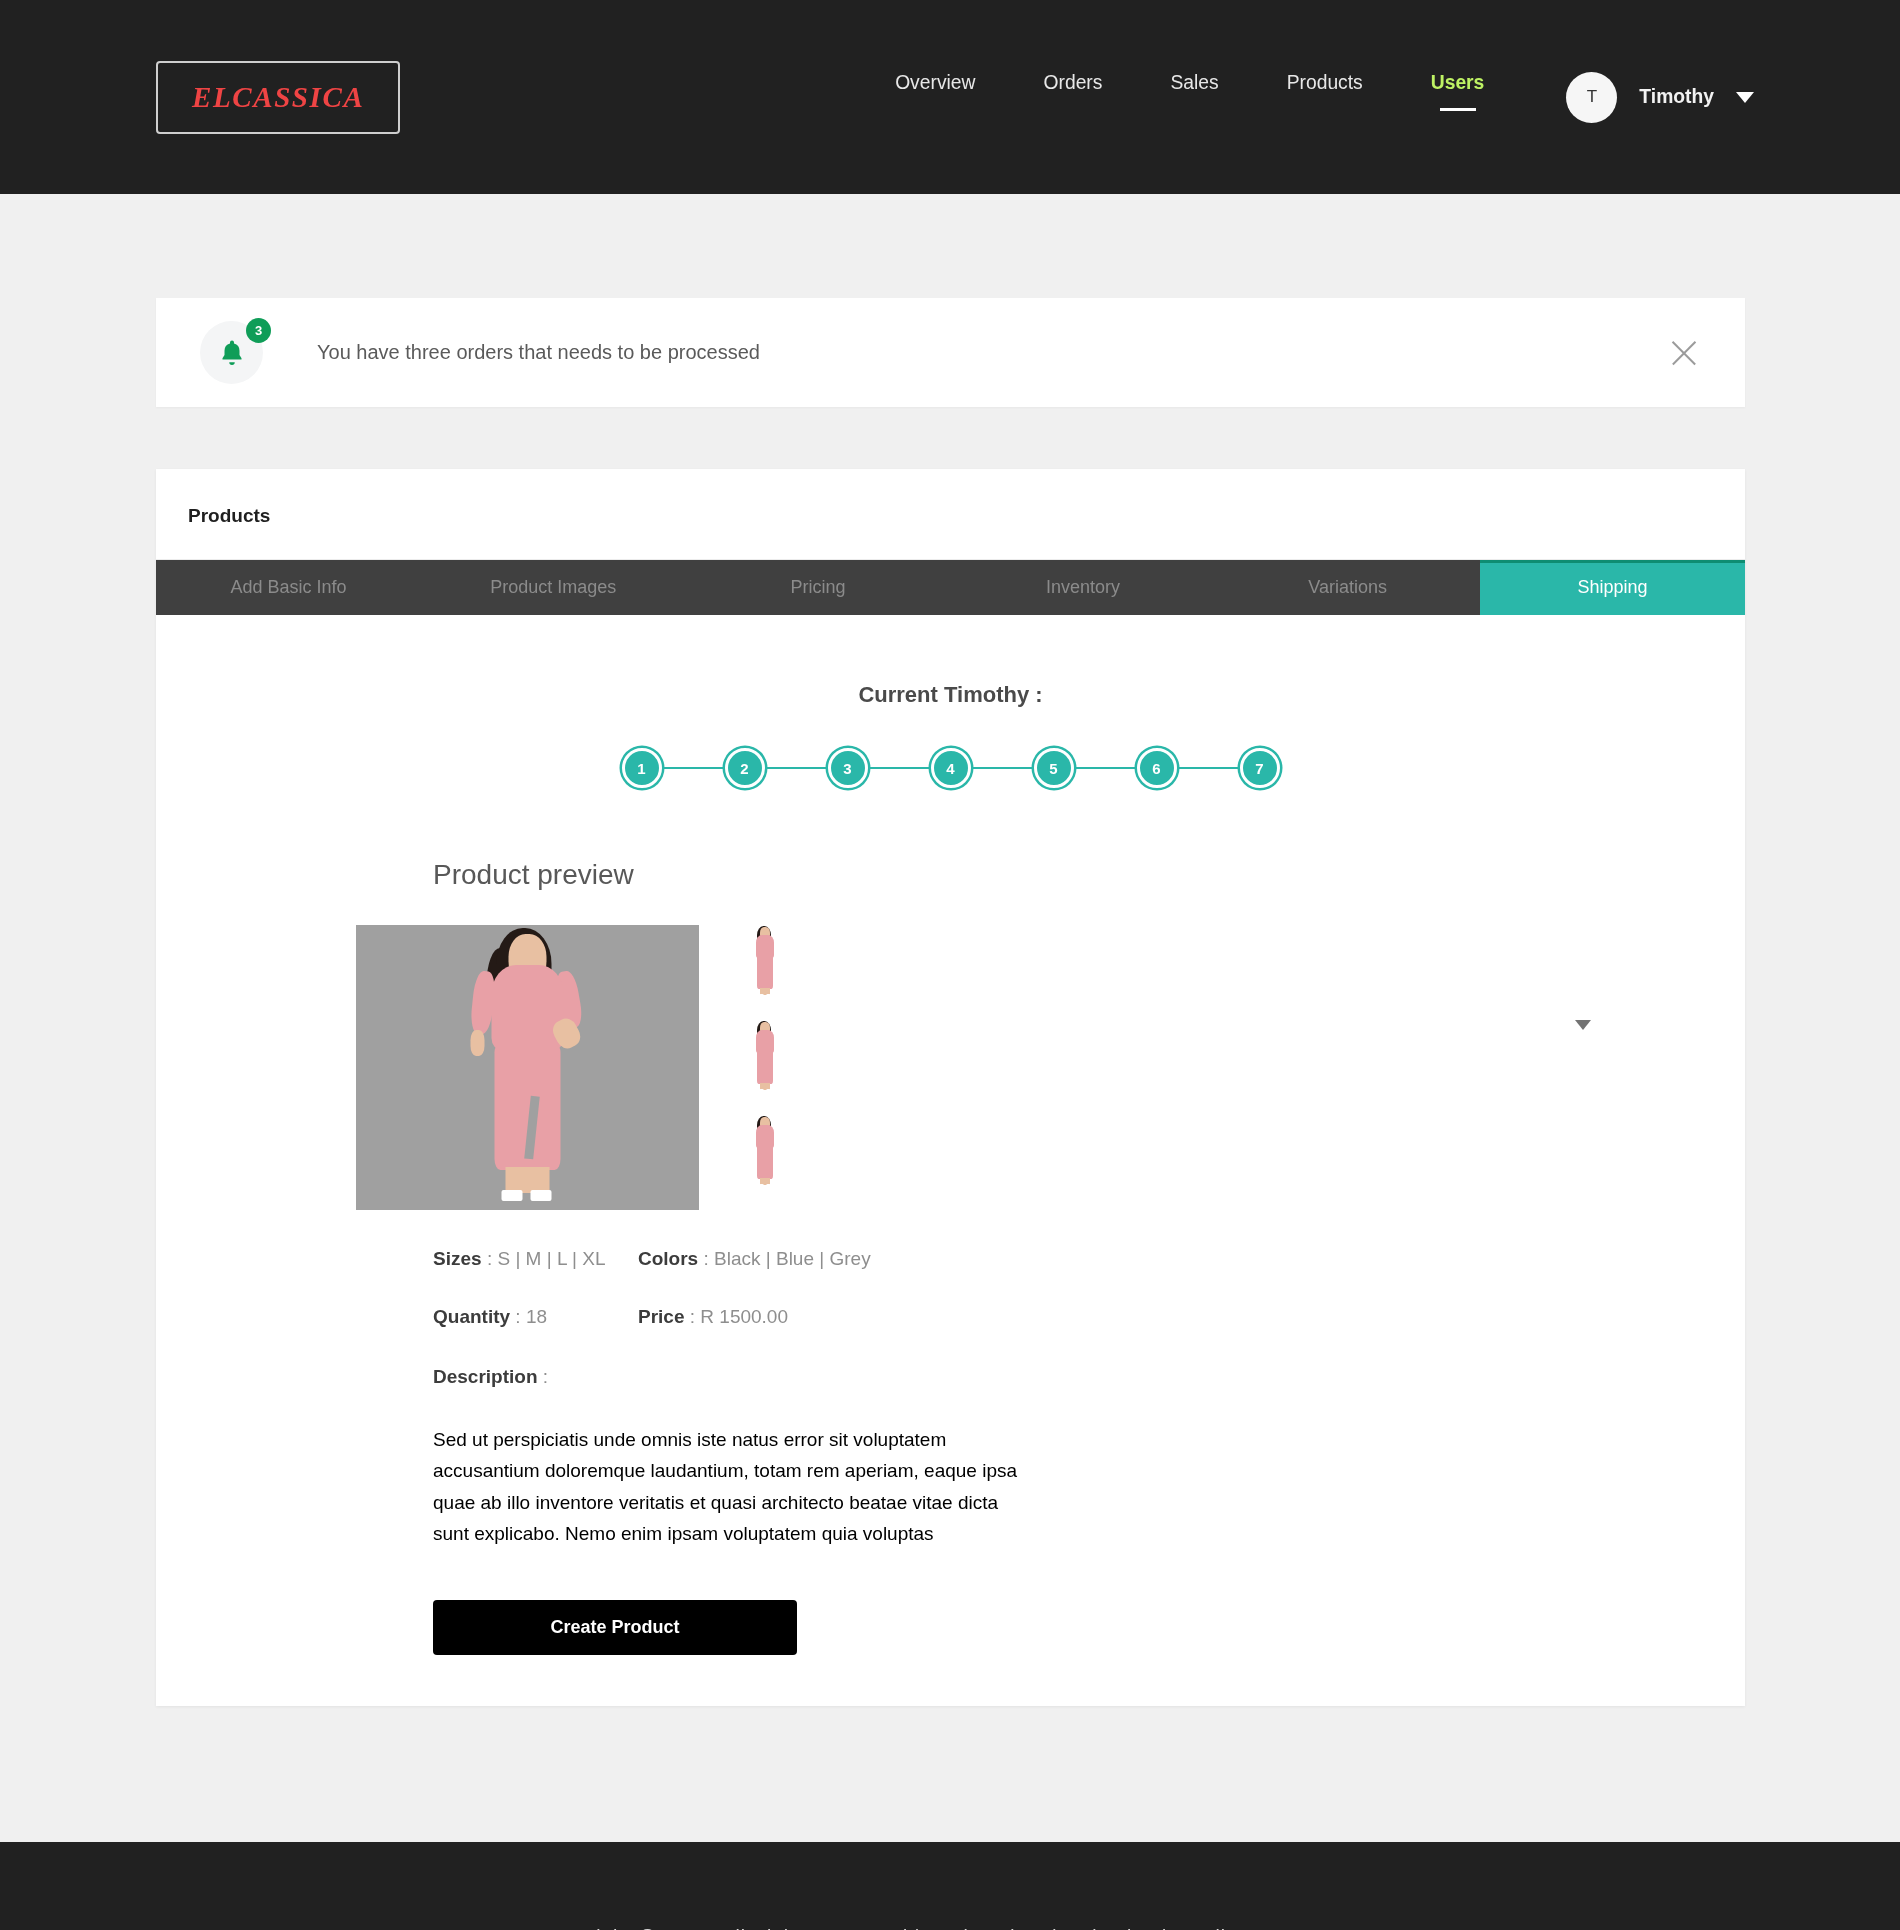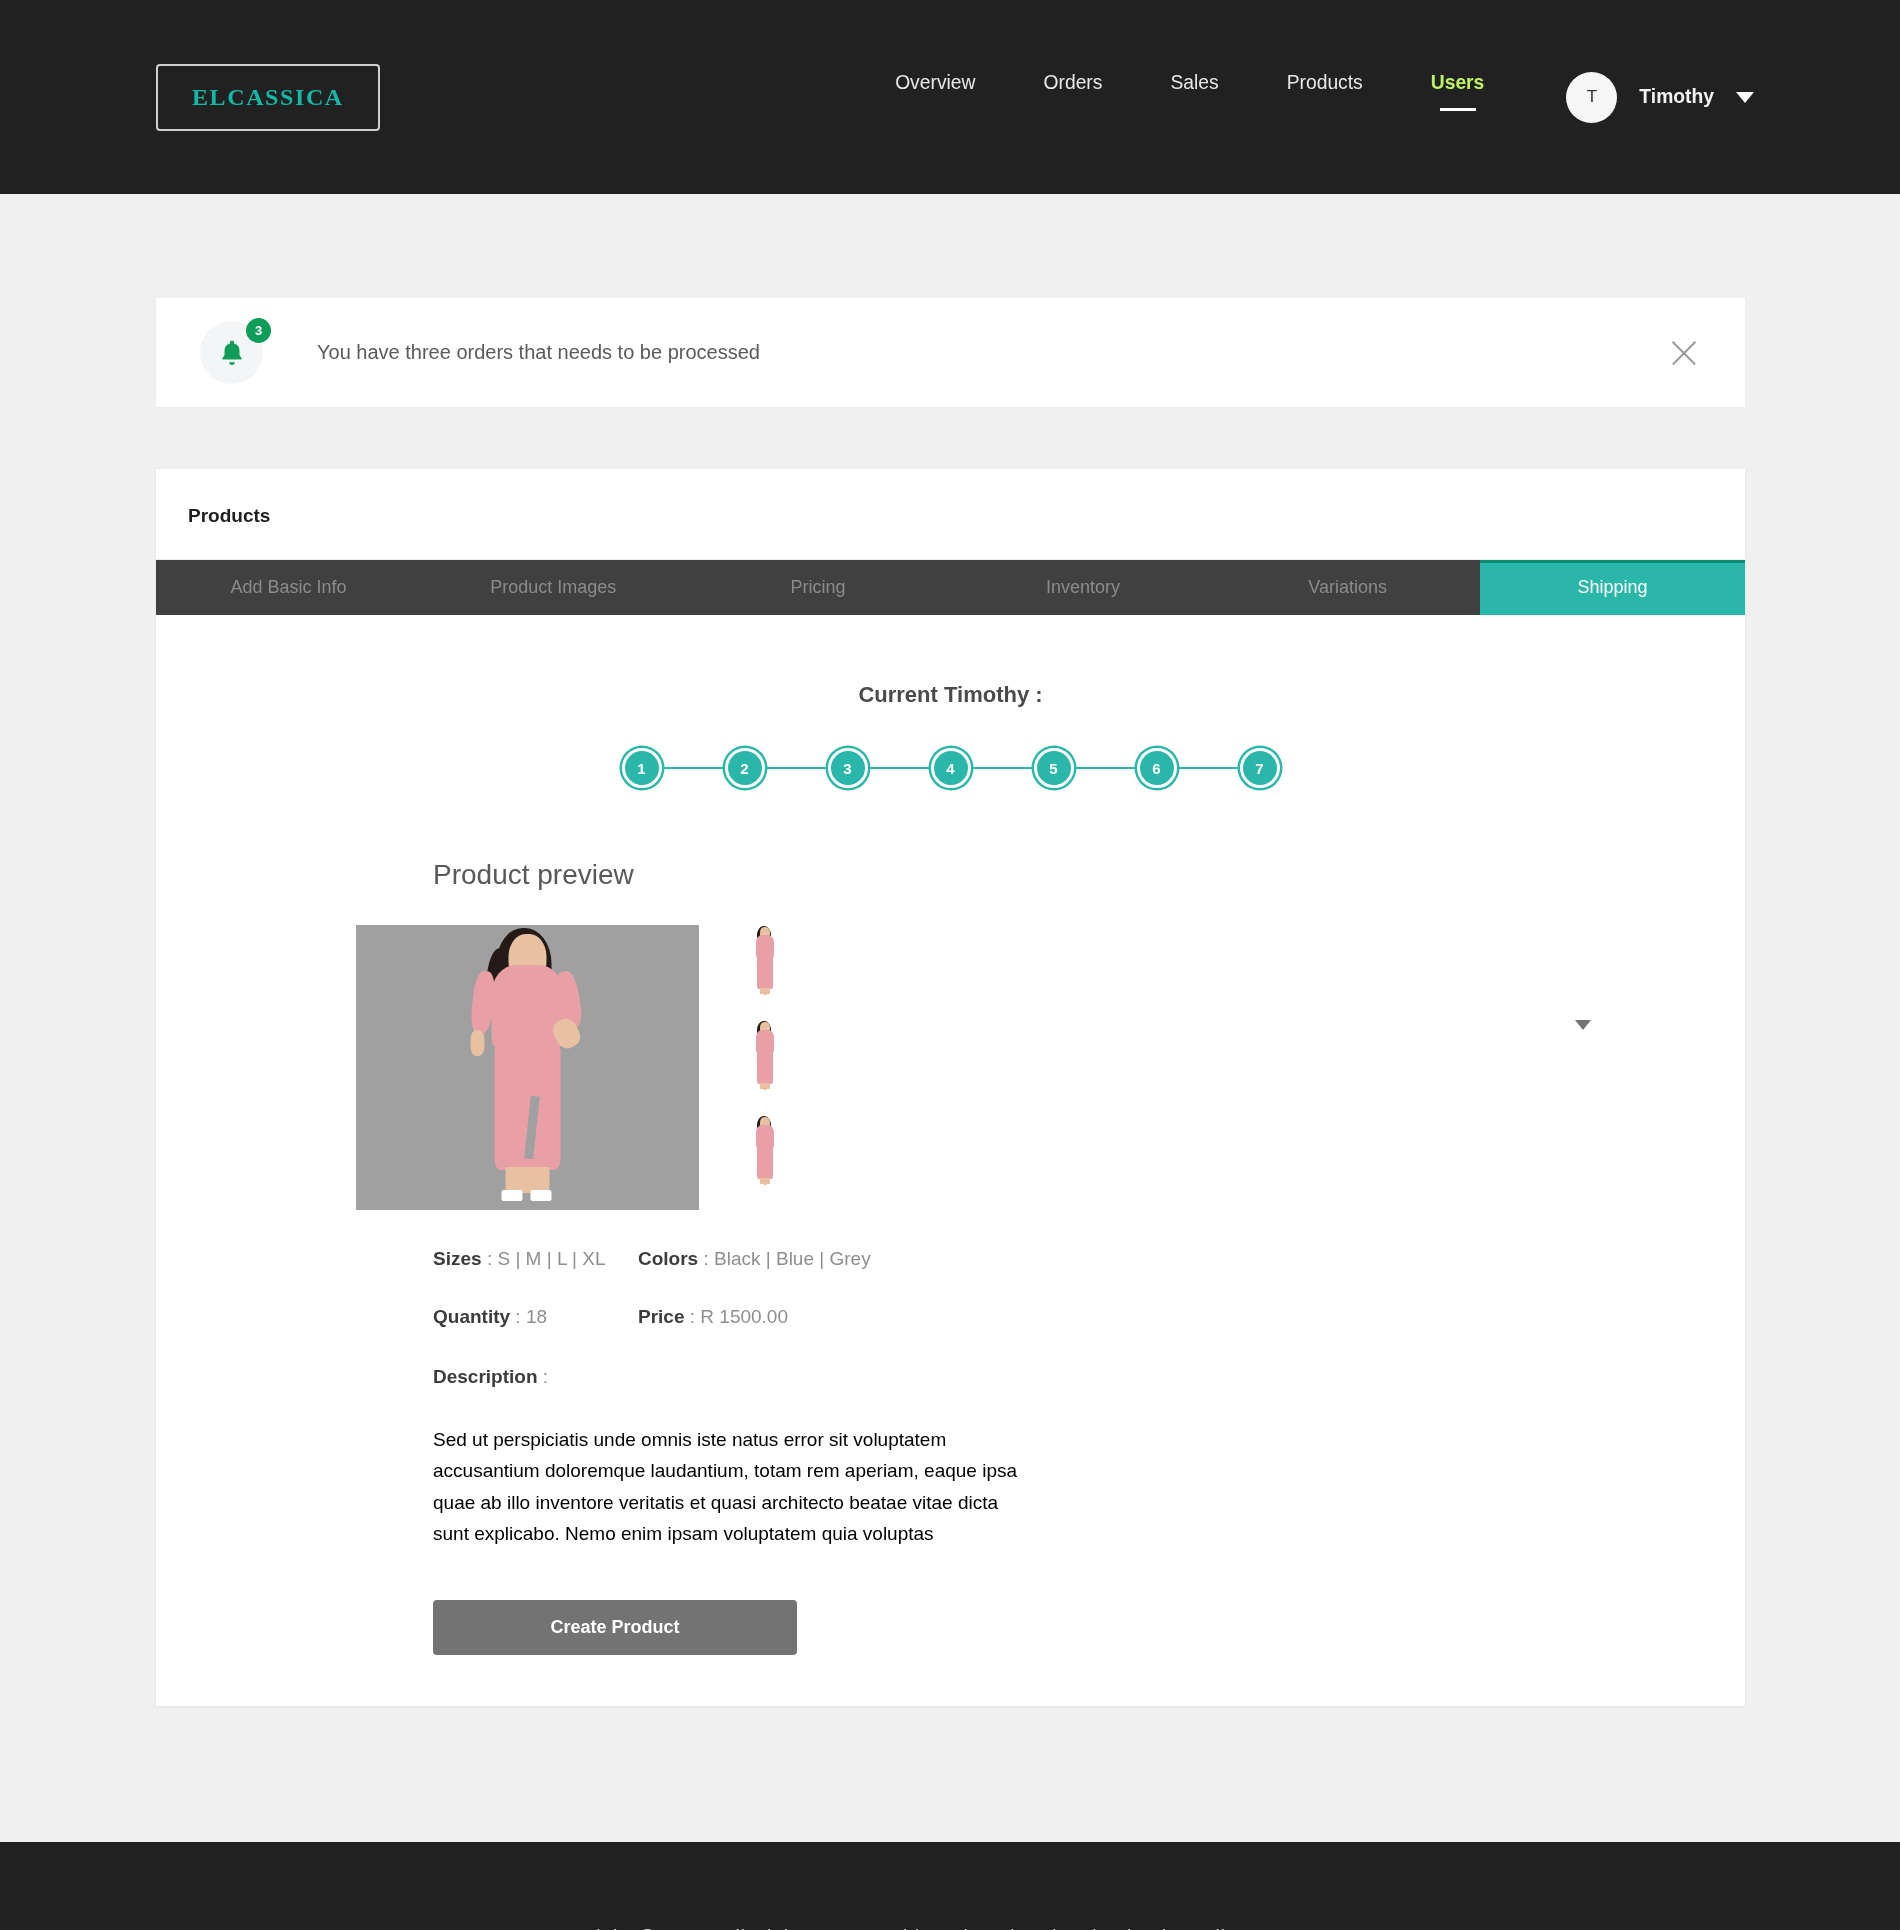--- a/index.html
+++ b/index.html
@@ -21,24 +21,25 @@
     position: relative;
   }
   .logo-box {
     border: 2px solid #cfcfcf;
     border-radius: 4px;
     padding: 18px 34px;
     display: inline-block;
   }
   .logo-text {
     font-family: "Liberation Serif", serif;
-    color: #14b8a6;
-    font-size: 24px;
+    color: #ef4444;
+    font-size: 29px;
     font-weight: 700;
     letter-spacing: 1.6px;
+    font-style: italic;
   }
   .nav {
     margin-left: auto;
     display: flex;
     align-items: flex-start;
     gap: 0px;
   }
   .nav-item {
     color: #e8e8e8;
     font-size: 19.3px;
@@ -297,21 +298,21 @@
     width: 594px;
     font-size: 19px;
     line-height: 1.65;
     color: #000000;
   }
   .create-btn {
     display: block;
     margin: 51px 0 0 277px;
     width: 364px;
     height: 55px;
-    background: #737373;
+    background: #000000;
     color: #ffffff;
     border: none;
     border-radius: 4px;
     font-family: "Liberation Sans", sans-serif;
     font-size: 18px;
     font-weight: 700;
     cursor: pointer;
   }
   .side-caret {
     position: absolute;

